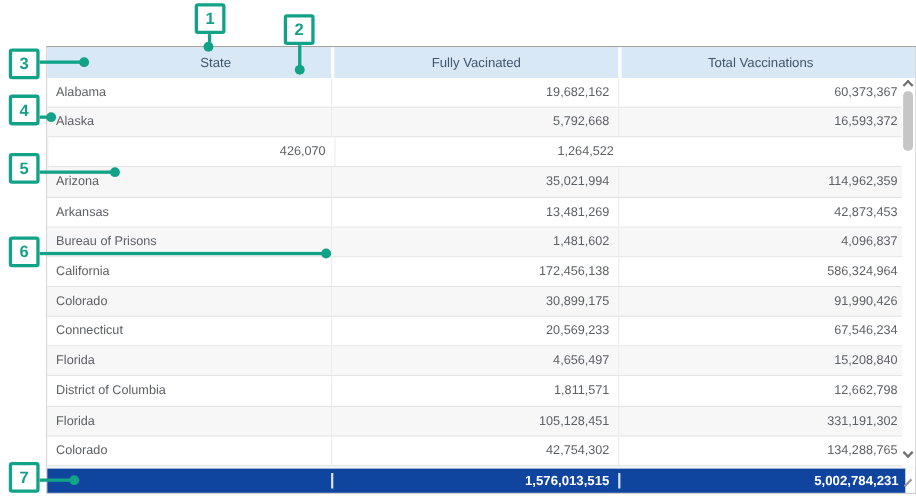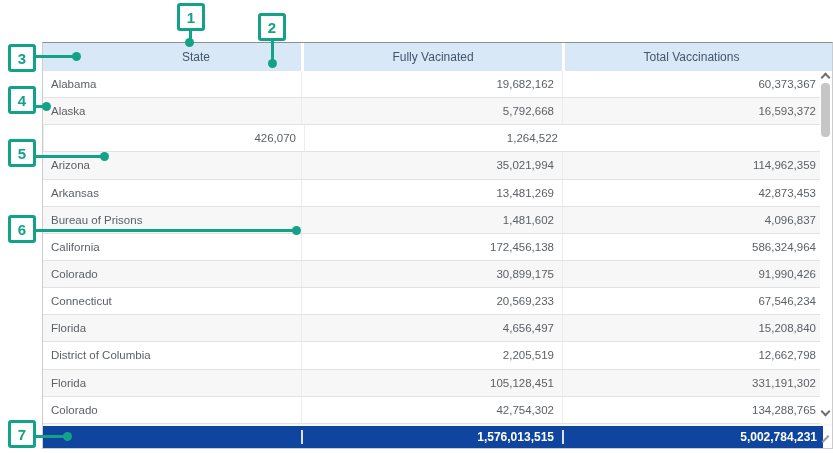--- a/index.html
+++ b/index.html
@@ -114,21 +114,21 @@
           <div class="td c1">20,569,233</div>
           <div class="td c2">67,546,234</div>
         </div>
         <div class="tr alt">
           <div class="td c0">Florida</div>
           <div class="td c1">4,656,497</div>
           <div class="td c2">15,208,840</div>
         </div>
         <div class="tr">
           <div class="td c0">District of Columbia</div>
-          <div class="td c1">2,205,519</div>
+          <div class="td c1">1,811,571</div>
           <div class="td c2">12,662,798</div>
         </div>
         <div class="tr alt">
           <div class="td c0">Florida</div>
           <div class="td c1">105,128,451</div>
           <div class="td c2">331,191,302</div>
         </div>
         <div class="tr">
           <div class="td c0">Colorado</div>
           <div class="td c1">42,754,302</div>

